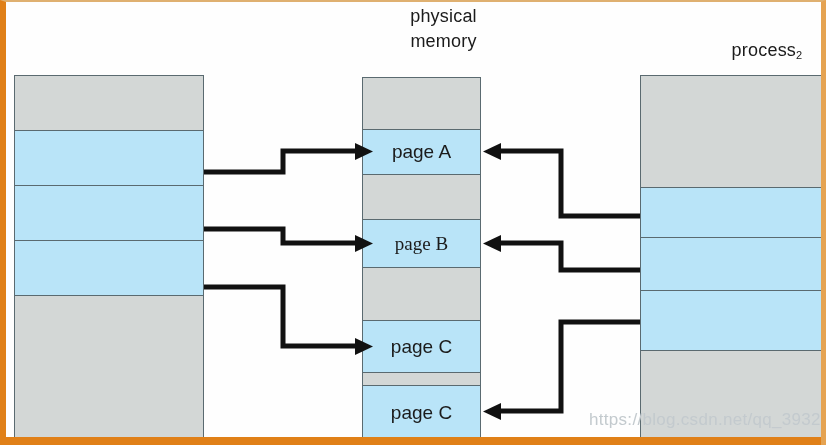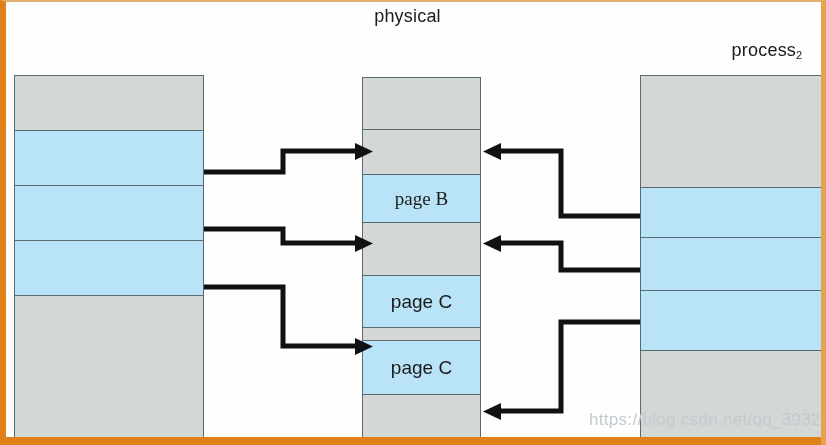--- a/index.html
+++ b/index.html
@@ -28,21 +28,21 @@
     position:absolute;
     font-size:18px;
     color:#1b1b1b;
     letter-spacing:.2px;
     white-space:nowrap;
     text-align:center;
   }
   .title sub{font-size:11px;vertical-align:baseline;position:relative;top:3px;}
   #title-p1{left:35px;top:38px;width:170px;}
   #title-p2{left:676px;top:38px;width:170px;}
-  #title-pm{left:339px;top:2px;width:125px;line-height:25px;}
+  #title-pm{left:375px;top:2px;width:125px;line-height:25px;}
 
   
   .col{
     position:absolute;
     box-sizing:border-box;
     border:1.6px solid #5a6a70;
     background:#d3d7d6;
     display:flex;flex-direction:column;
   }
   #col-p1{left:8px;top:73px;width:190px;height:372px;}
@@ -77,33 +77,37 @@
   }
 </style>
 </head>
 <body>
 
 <div id="stage">
 
 
   <div class="title" id="title-pm">
     <div>physical</div>
+    <div>memory</div>
   </div>
 
   <div class="title" id="title-p2"><span>process</span><sub>2</sub></div>
 
   <div class="col" id="col-p1">
       <div class="band gray" style="height: 55px; flex: 0 0 55px;"></div>
       <div class="band blue" style="height: 55px; flex: 0 0 55px;"></div>
       <div class="band blue" style="height: 55px; flex: 0 0 55px;"></div>
       <div class="band blue" style="height: 55px; flex: 0 0 55px;"></div>
       <div class="band gray last" style="height: 152px; flex: 0 0 152px;"></div>
     </div>
   <div class="col" id="col-pm">
       <div class="band gray" style="height: 52px; flex: 0 0 52px;"></div>
+      <div class="band blue" style="height: 45px; flex: 0 0 45px;">
+        <span class="lbl">page A</span>
+      </div>
       <div class="band gray" style="height: 45px; flex: 0 0 45px;"></div>
       <div class="band blue" style="height: 48px; flex: 0 0 48px; font-family: Liberation Serif, serif;">
         <span class="lbl">page B</span>
       </div>
       <div class="band gray" style="height: 53px; flex: 0 0 53px;"></div>
       <div class="band blue" style="height: 52px; flex: 0 0 52px;">
         <span class="lbl">page C</span>
       </div>
       <div class="band gray" style="height: 13px; flex: 0 0 13px;"></div>
       <div class="band blue" style="height: 54px; flex: 0 0 54px;">

